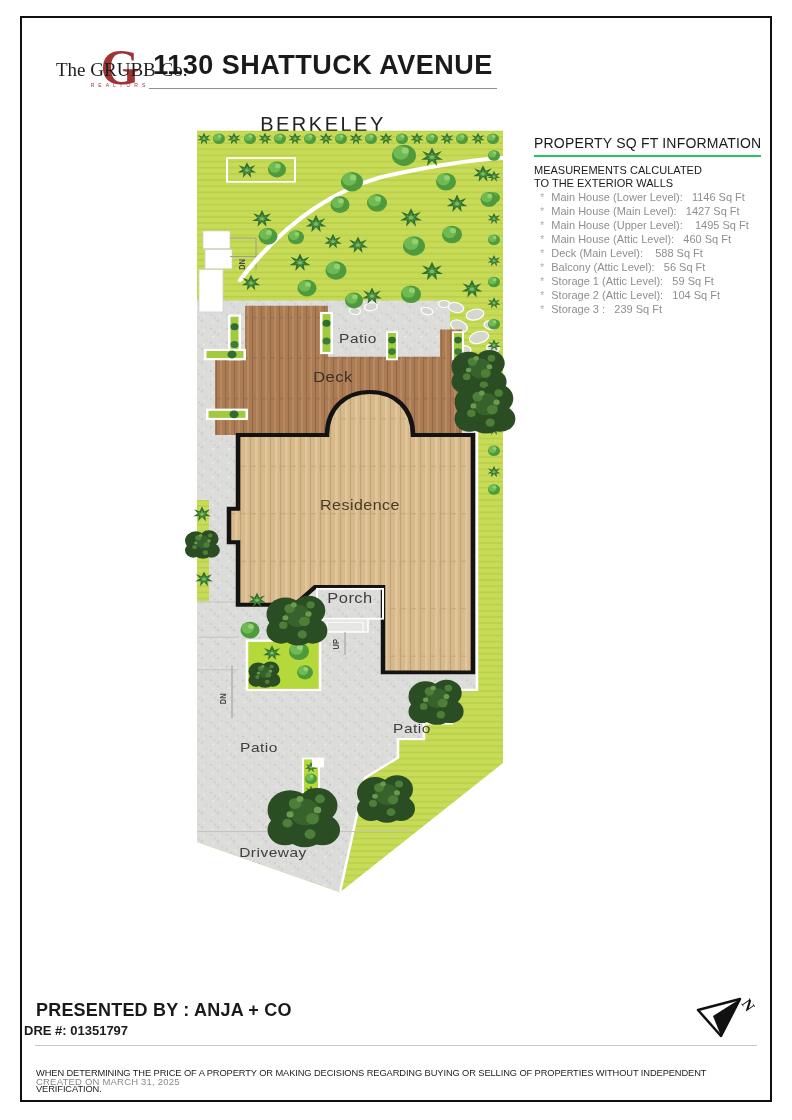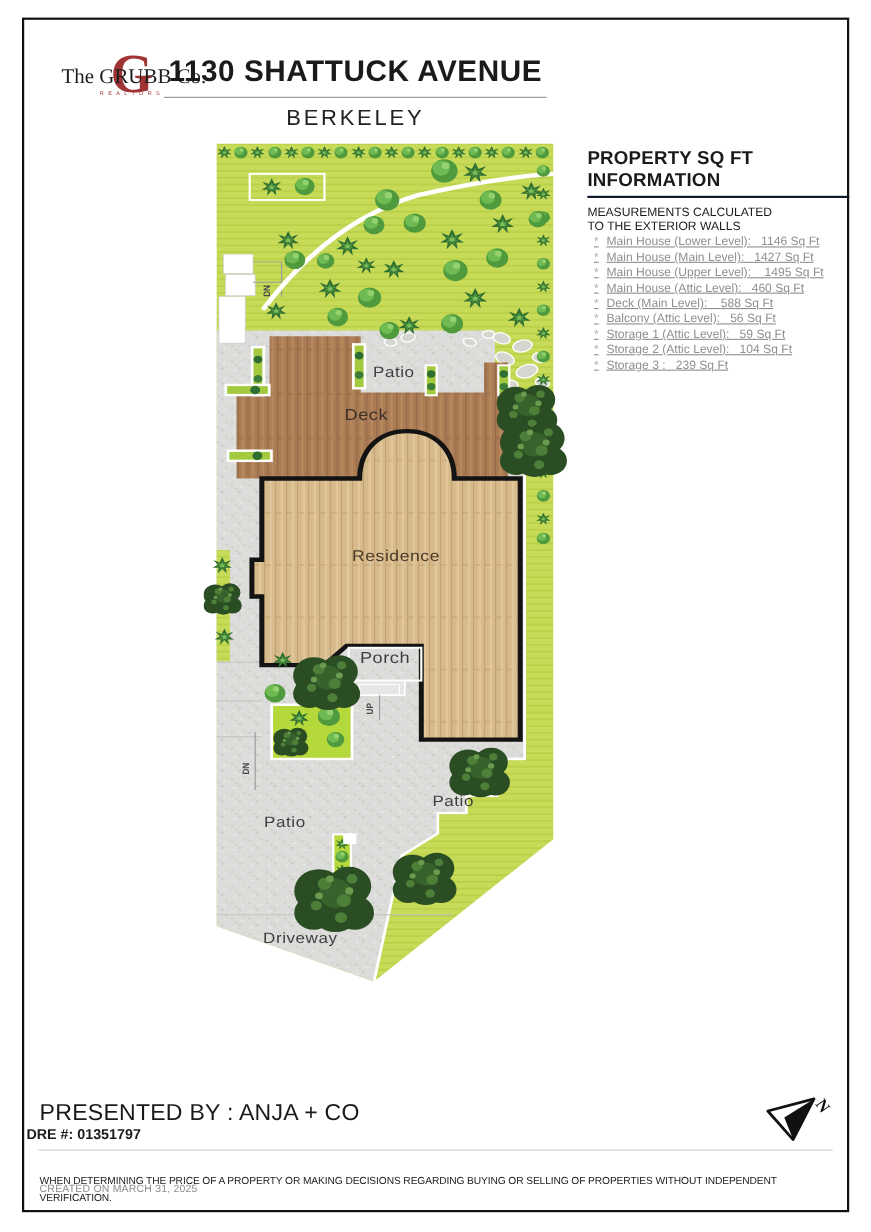--- a/index.html
+++ b/index.html
@@ -11,35 +11,35 @@
   .logo{position:absolute;left:56px;top:46px;width:128px;height:48px;}
   .logo .bigG{position:absolute;left:0;right:0;top:-8px;text-align:center;
               font-family:"Liberation Serif",serif;font-size:50px;font-weight:700;color:#a03434;}
   .logo .word{position:absolute;left:0;right:0;top:13px;text-align:center;
               font-family:"Liberation Serif",serif;font-size:19px;color:#1d1d1d;white-space:nowrap;}
   .logo .realtors{position:absolute;left:0;right:0;top:36px;text-align:center;
               font-size:5px;letter-spacing:4px;color:#a03434;}
   .titleBlock{position:absolute;left:0;top:50px;width:660px;text-align:center;}
   .titleBlock .t1{display:inline-block;font-size:27px;font-weight:800;letter-spacing:.5px;
                   padding:0 4px 7px 4px;border-bottom:1.5px solid #8f8f8f;margin-right:14px;}
-  .titleBlock .t2{font-size:20px;font-weight:400;letter-spacing:2.5px;margin-top:8px;margin-right:14px;color:#222;}
+  .titleBlock .t2{font-size:20px;font-weight:400;letter-spacing:2.5px;margin-top:24px;margin-right:14px;color:#222;}
   
   .info{position:absolute;left:534px;top:134px;width:238px;}
-  .info .ptitle{display:inline-block;font-size:17px;font-weight:700;letter-spacing:.2px;
-                border-bottom:2px solid #0f172a;padding-bottom:4px;margin-bottom:7px;}
+  .info .ptitle{display:inline-block;font-size:14px;font-weight:400;letter-spacing:.2px;
+                border-bottom:2px solid #22c55e;padding-bottom:4px;margin-bottom:7px;}
   .info .meas{font-size:11px;font-weight:400;line-height:13px;}
   .info .sect{font-size:13.5px;font-weight:700;margin-top:7px;margin-bottom:3px;}
-  .info .it{font-size:11px;color:#8f8f8f;line-height:14px;white-space:pre;text-decoration:underline;}
+  .info .it{font-size:11px;color:#8f8f8f;line-height:14px;white-space:pre;}
   .info .it .b{color:#b0b0b0;margin:0 7px 0 6px;}
   .info .comb{font-size:13.5px;font-weight:700;margin-top:5px;white-space:pre;}
   
   .plan{position:absolute;left:185px;top:122px;}
   .plan text{font-family:"Liberation Sans",sans-serif;}
   
-  .presented{position:absolute;left:36px;top:1000px;font-size:21px;font-weight:400;letter-spacing:.2px;}
+  .presented{position:absolute;left:36px;top:1000px;font-size:18px;font-weight:700;letter-spacing:.2px;}
   .dre{position:absolute;left:24px;top:1023px;font-size:13px;font-weight:800;}
   .fdiv{position:absolute;left:35px;top:1045px;width:722px;height:0;border-top:1.5px solid #c9c9c9;}
   .created{position:absolute;left:36px;top:1076px;font-size:9.5px;color:#8a8a8a;letter-spacing:.2px;}
   .disc{position:absolute;left:36px;top:1065px;width:710px;font-size:9.3px;color:#1c1c1c;
         line-height:16px;letter-spacing:-.1px;}
   .north{position:absolute;left:694px;top:994px;}
 </style>
 </head>
 <body>
 

